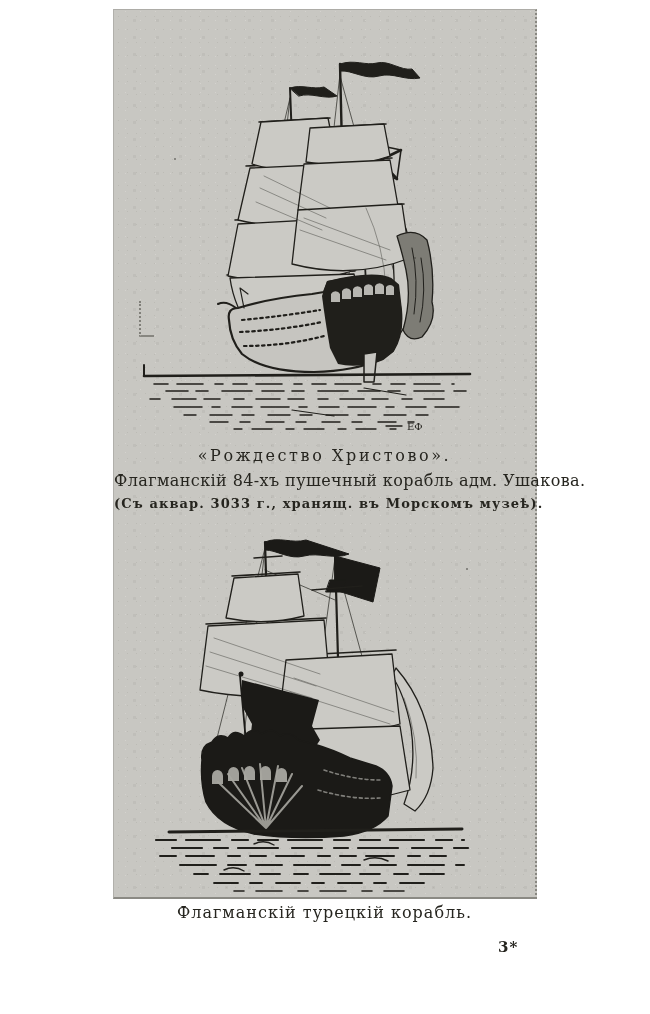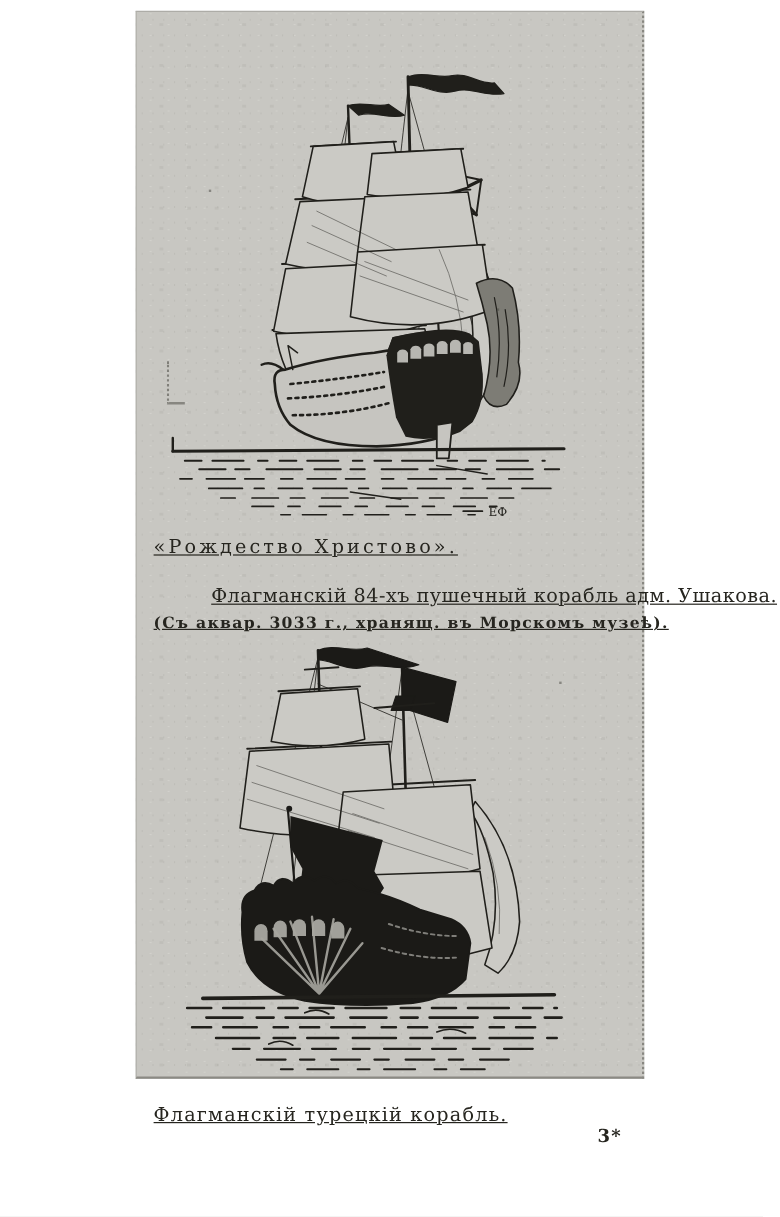--- a/index.html
+++ b/index.html
@@ -23,28 +23,28 @@
     border-top:1px solid rgba(125,124,118,.35);
     border-left:1px solid rgba(150,149,143,.45);
     border-right:2px dotted rgba(84,83,77,.55);
     border-bottom:2px solid #8b8a84;
     box-sizing:border-box;
   }
   svg.fig{position:absolute;left:0;overflow:visible;}
   .fig1{top:48px;}
   .fig2{top:518px;}
   .caption{
-    position:absolute;left:14px;width:100%;
-    text-align:left;color:#26251f;white-space:nowrap;text-decoration:underline;
+    position:absolute;left:0;width:100%;
+    text-align:center;color:#26251f;white-space:nowrap;
   }
   .cap1{top:436px;}
   .cap2{top:893px;}
   .cap-title{font-size:16px;line-height:20px;letter-spacing:2.6px;}
-  .cap2 .cap-title{letter-spacing:1px;margin-top:16px;}
-  .cap-sub{font-size:16px;line-height:22px;letter-spacing:.4px;margin-top:20px;padding-left:48px;}
+  .cap2 .cap-title{letter-spacing:1px;}
+  .cap-sub{font-size:16px;line-height:22px;letter-spacing:.4px;margin-top:4px;}
   .cap-src{font-size:13px;line-height:18px;letter-spacing:1.1px;font-weight:bold;margin-top:3px;}
   .cap2 .cap-src{transform:translateX(-34px);letter-spacing:.8px;}
   .sig{
     position:absolute;left:384px;top:928px;width:40px;
     font-size:15px;font-weight:bold;color:#26251f;letter-spacing:1px;
   }
   .artifact-bracket{
     position:absolute;left:25px;top:291px;width:13px;height:34px;
     border-left:2px dotted rgba(70,69,63,.55);
     border-bottom:2px solid rgba(70,69,63,.5);

